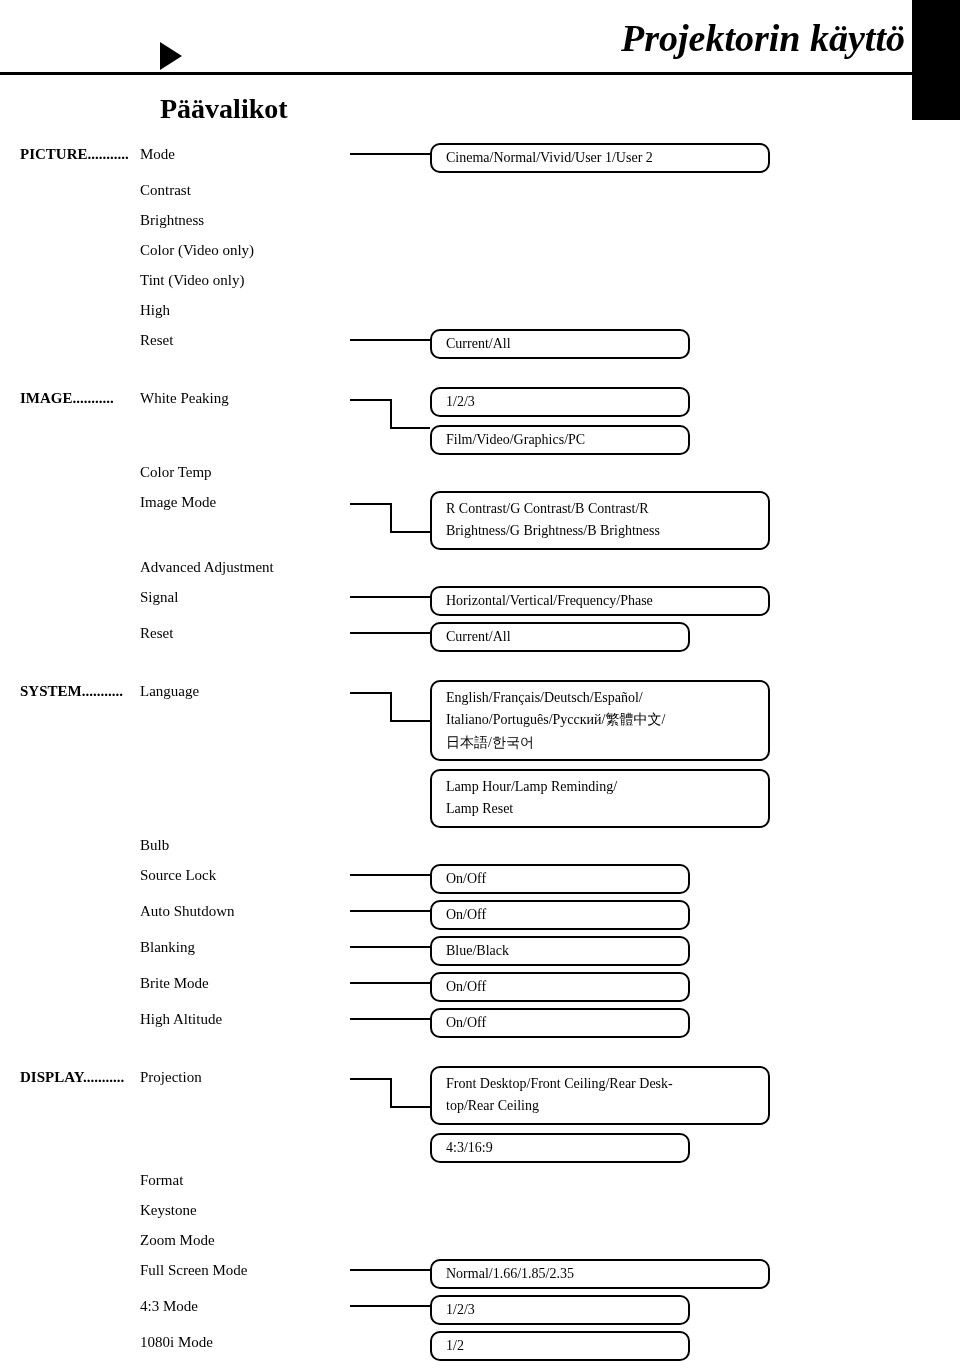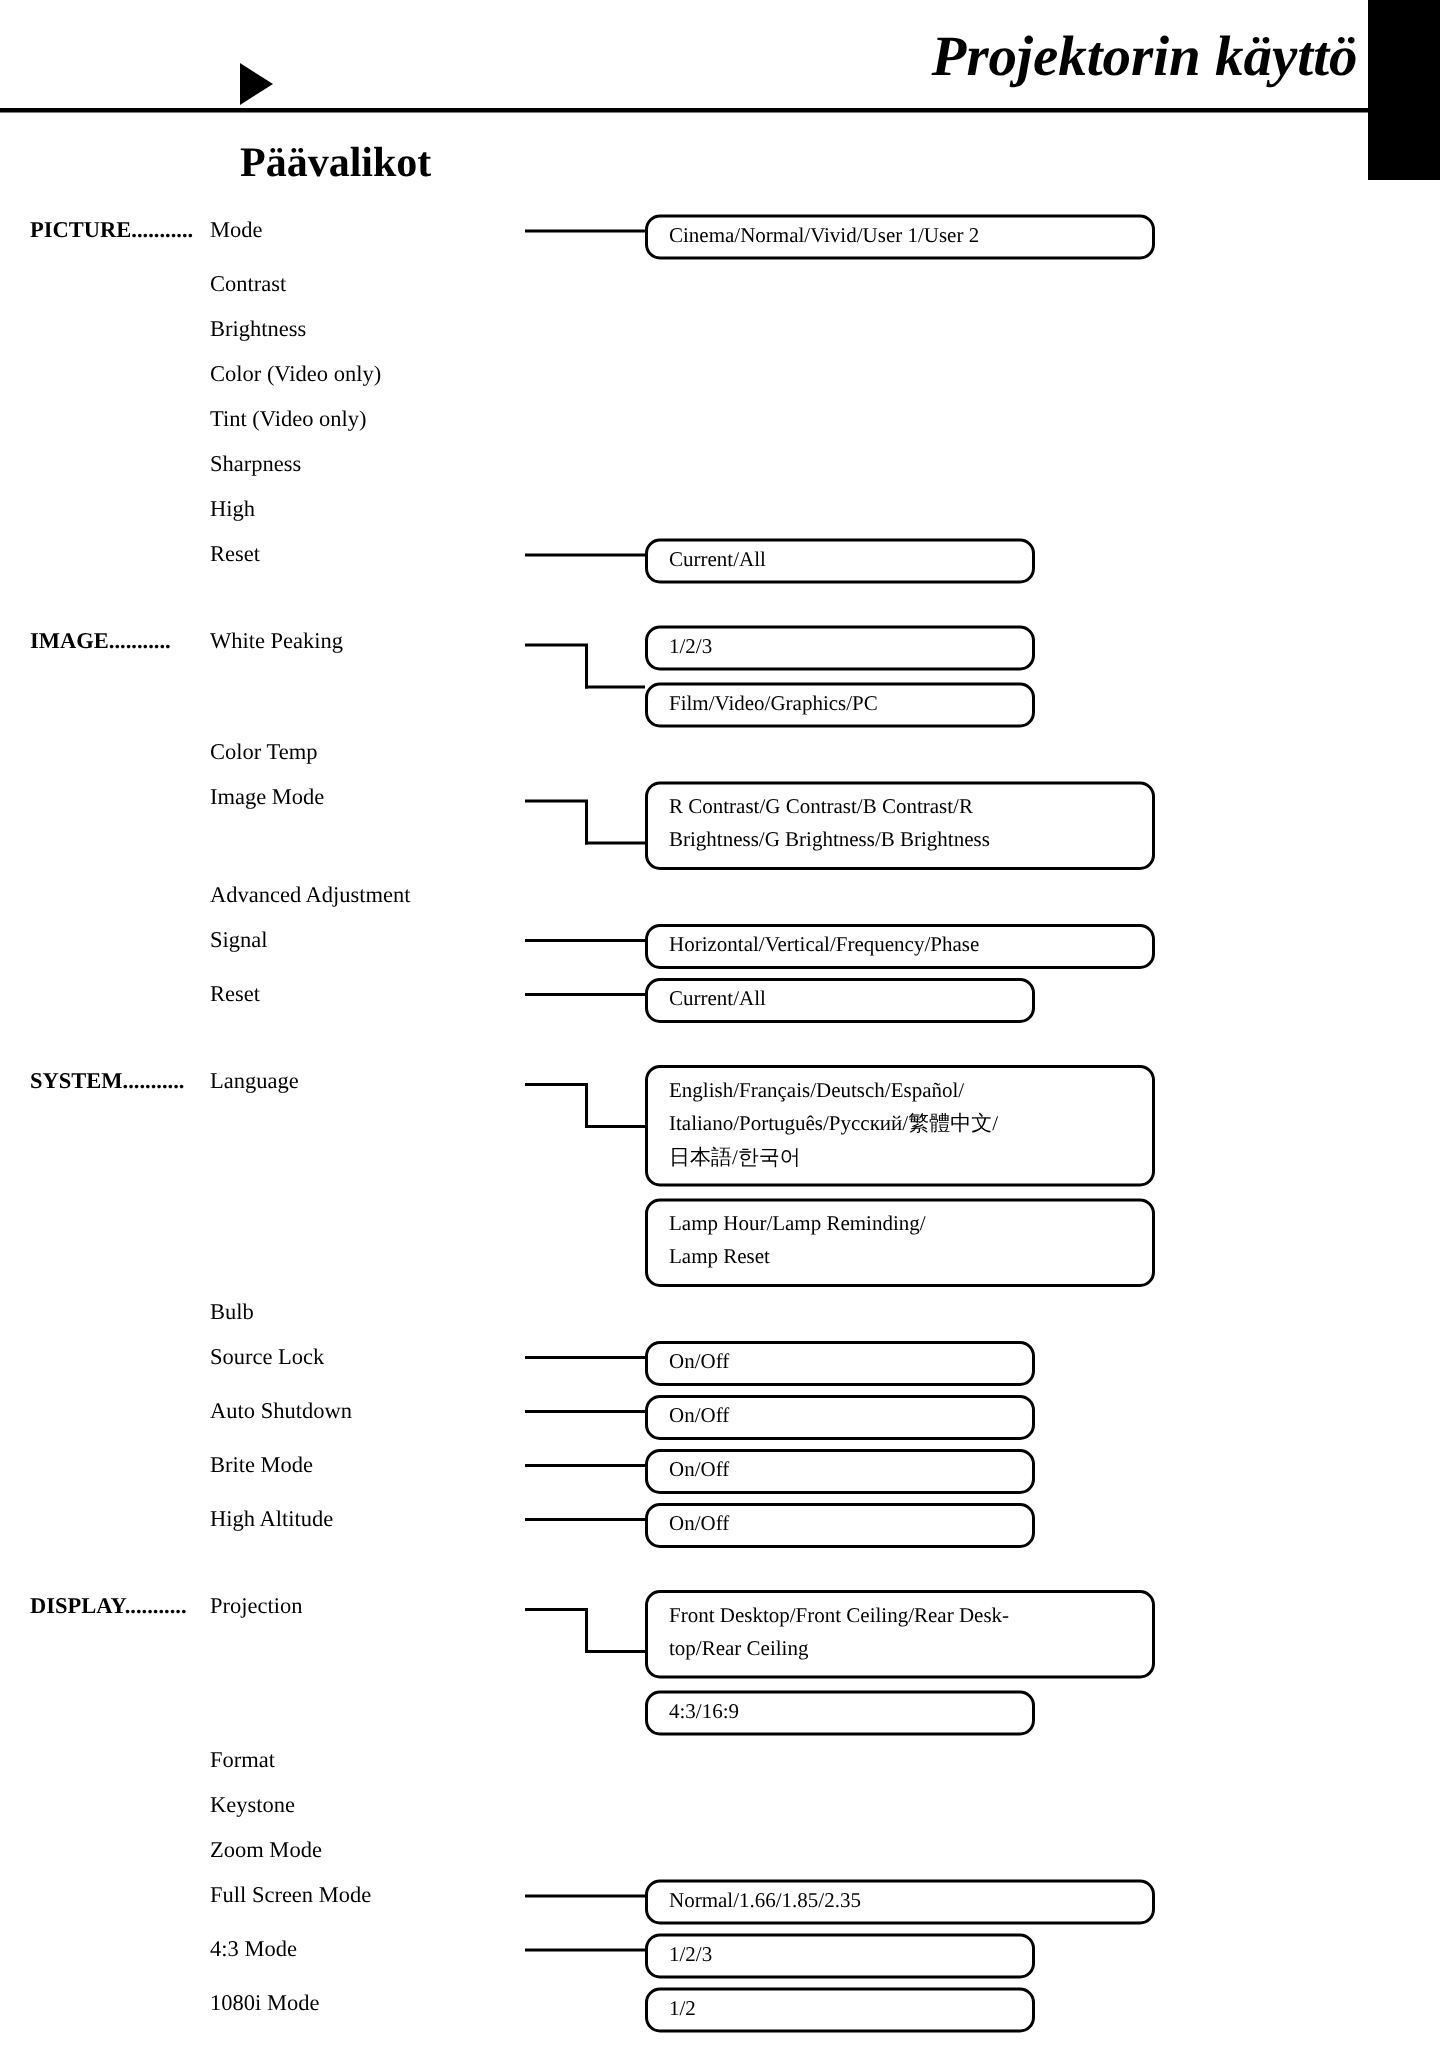--- a/index.html
+++ b/index.html
@@ -166,26 +166,20 @@
         <div class="col-option"></div>
       </div>
       <div class="row">
         <div class="col-section"></div>
         <div class="col-item">Tint (Video only)</div>
         <div class="col-line"></div>
         <div class="col-option"></div>
       </div>
       <div class="row">
         <div class="col-section"></div>
-        <div class="col-item">Sharpness</div>
-        <div class="col-line"></div>
-        <div class="col-option"></div>
-      </div>
-      <div class="row">
-        <div class="col-section"></div>
         <div class="col-item">High</div>
         <div class="col-line"></div>
         <div class="col-option"></div>
       </div>
 
       <div class="row">
         <div class="col-section"></div>
         <div class="col-item">Reset</div>
         <div class="col-line">
           <div class="line-h"></div>
@@ -316,20 +310,30 @@
         <div class="col-section"></div>
         <div class="col-item">Auto Shutdown</div>
         <div class="col-line">
           <div class="line-h"></div>
         </div>
         <div class="col-option">
           <div class="opt-box">On/Off</div>
         </div>
       </div>
 
+      <div class="row">
+        <div class="col-section"></div>
+        <div class="col-item">Blanking</div>
+        <div class="col-line">
+          <div class="line-h"></div>
+        </div>
+        <div class="col-option">
+          <div class="opt-box">Blue/Black</div>
+        </div>
+      </div>
 
       <div class="row">
         <div class="col-section"></div>
         <div class="col-item">Brite Mode</div>
         <div class="col-line">
           <div class="line-h"></div>
         </div>
         <div class="col-option">
           <div class="opt-box">On/Off</div>
         </div>

